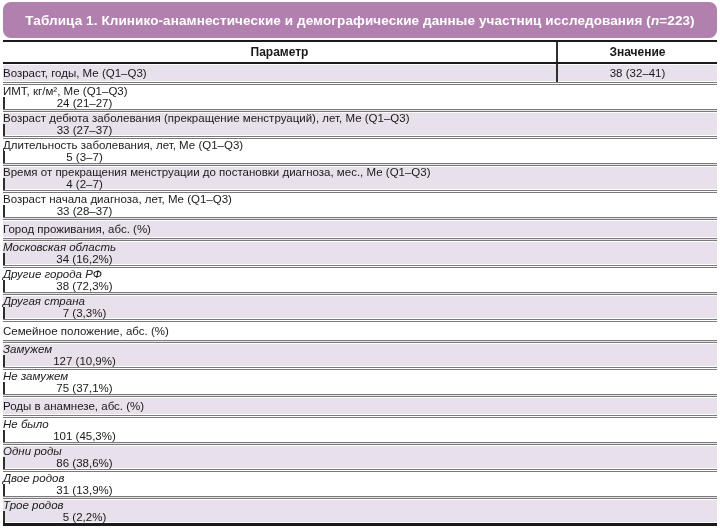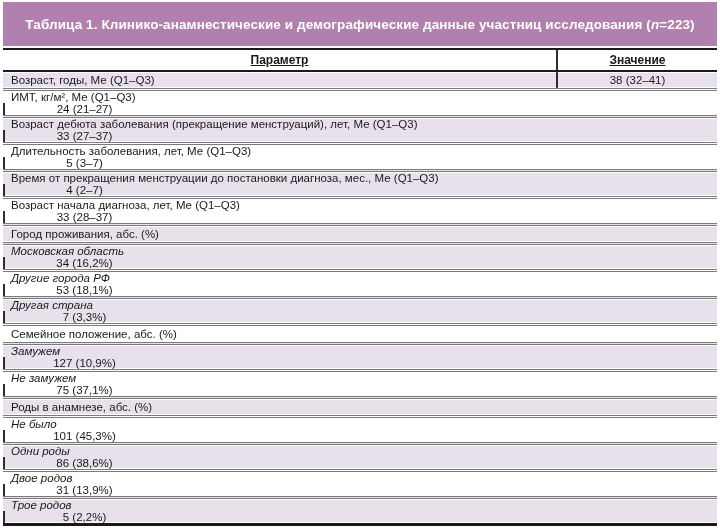--- a/index.html
+++ b/index.html
@@ -10,56 +10,56 @@
     color: #1a1a1a;
     overflow: hidden;
   }
   .page {
     position: absolute; inset: 0;
     padding: 2px 3px 2px 3px;
     box-sizing: border-box;
     display: flex; flex-direction: column;
   }
   .title-bar {
-    height: 44px; flex: none;
+    height: 36px; flex: none;
     background: var(--title-bg, #b180ae);
     color: var(--title-fg, #ffffff);
     display: flex; align-items: center; justify-content: center;
     font-weight: bold; font-size: 13.5px;
     margin-bottom: 2px;
     letter-spacing: 0.1px;
+    border-radius: 8px;
   }
   .title-bar i { font-style: italic; }
   .header-row {
     height: 24px; flex: none;
     border-top: 2px solid var(--dark, #1a1a1a);
     border-bottom: 2px solid var(--dark, #1a1a1a);
     box-sizing: border-box;
     display: flex;
     font-weight: bold; font-size: 12px;
     background: #ffffff;
-    text-decoration: underline;
   }
   .rows {
     flex: 1;
     display: flex; flex-direction: column;
     border-bottom: 3px solid var(--dark, #1a1a1a);
   }
   .row {
     flex: 1;
     display: flex;
     font-size: 11.5px;
     background: #ffffff;
     box-shadow: inset 0 1px 0 #ffffff, inset 0 -1px 0 #ffffff;
   }
   .row + .row { border-top: 3px double var(--gray, #7a7a7a); flex-direction: column; }
   .row.shaded { background: var(--shade, #e8e0ea); }
   .row.sub .param-cell { font-style: italic; }
   .cell { display: flex; align-items: center; box-sizing: border-box; }
-  .param-cell { flex: 1; padding-left: 8px; }
+  .param-cell { flex: 1; }
   .header-row .param-cell { justify-content: center; padding-left: 0; }
   .value-cell {
     width: 161px; flex: none;
     border-left: 2px solid var(--divider, #2e2e2e);
     justify-content: center;
     text-align: center;
   }
 </style>
 </head>
 <body>
@@ -102,21 +102,21 @@
       <div class="row shaded">
     <div class="cell param-cell">Город проживания, абс. (%)</div>
     <div class="cell value-cell"></div>
   </div>
       <div class="row shaded sub">
     <div class="cell param-cell">Московская область</div>
     <div class="cell value-cell">34 (16,2%)</div>
   </div>
       <div class="row sub">
     <div class="cell param-cell">Другие города РФ</div>
-    <div class="cell value-cell">53 (18,1%)</div>
+    <div class="cell value-cell">38 (72,3%)</div>
   </div>
       <div class="row shaded sub">
     <div class="cell param-cell">Другая страна</div>
     <div class="cell value-cell">7 (3,3%)</div>
   </div>
       <div class="row">
     <div class="cell param-cell">Семейное положение, абс. (%)</div>
     <div class="cell value-cell"></div>
   </div>
       <div class="row shaded sub">

